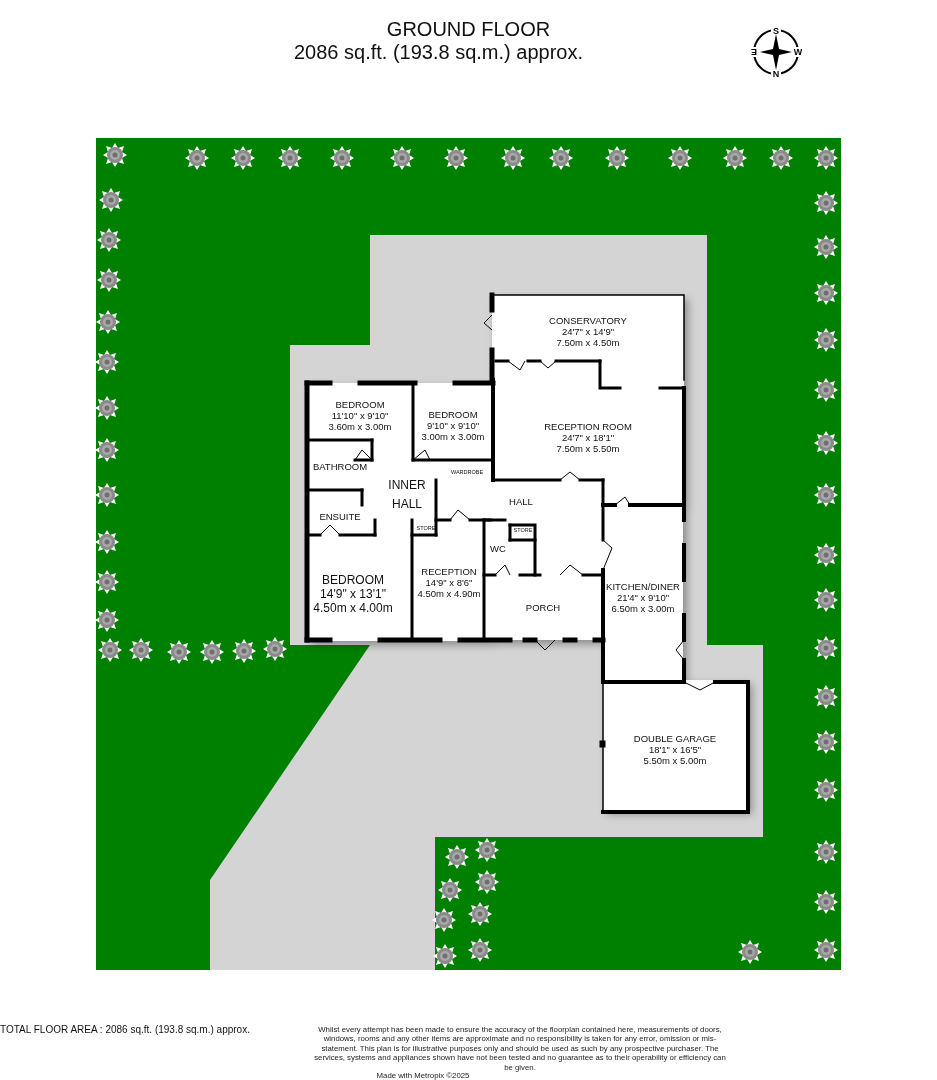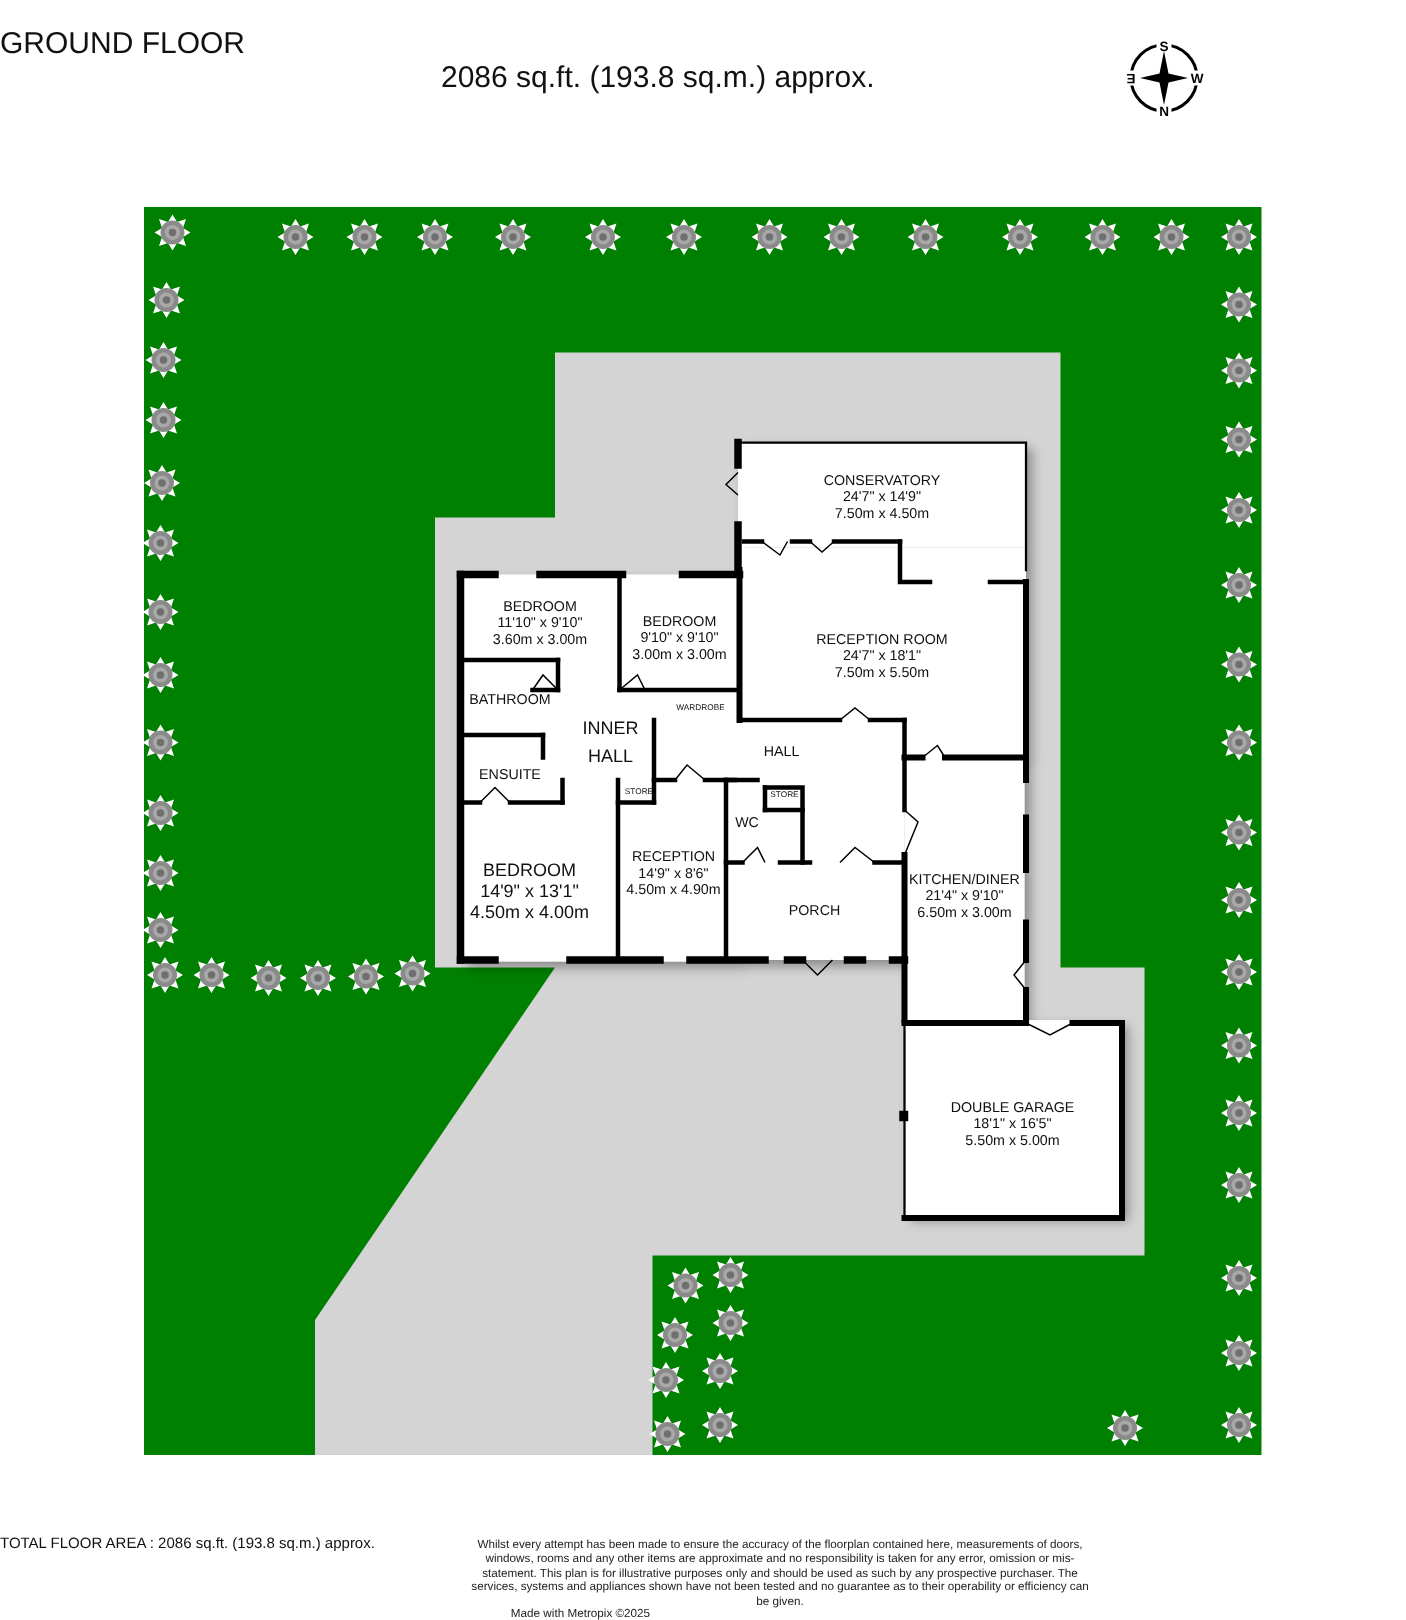--- a/index.html
+++ b/index.html
@@ -1,28 +1,28 @@
 <!DOCTYPE html>
 <html><head>
 <meta charset="utf-8">
 <style>
   html,body{margin:0;padding:0;background:#fff;}
   body{width:937px;height:1080px;position:relative;overflow:hidden;font-family:"Liberation Sans",sans-serif;color:#111;}
   .abs{position:absolute;}
-  .title{left:0;width:937px;top:18px;font-size:20px;line-height:22px;}
+  .title{left:0;width:937px;top:18px;text-align:center;font-size:20px;line-height:22px;}
   .subtitle{left:0;width:877px;top:41px;text-align:center;font-size:20px;line-height:22px;}
   .compass{left:746px;top:20px;width:60px;height:64px;}
   .plan{left:0;top:0;width:937px;height:1000px;}
   .room-label{position:absolute;text-align:center;font-weight:normal;font-size:9.5px;line-height:11px;white-space:nowrap;transform:translateX(-50%);}
   .room-label.big{font-size:12px;line-height:14px;}
   .room-label.huge{font-size:12px;line-height:19px;}
   .room-label.tiny{font-size:5.5px;line-height:7px;}
   .footer-total{left:0;width:854px;top:1024px;text-align:left;font-size:10px;}
   .disclaimer{left:310px;width:420px;top:1025px;text-align:center;font-size:7.8px;line-height:9.4px;color:#222;}
-  .made{left:0;width:774px;top:1071px;text-align:center;font-size:7.8px;color:#222;}
+  .made{left:0;width:774px;top:1071px;text-align:center;font-size:7.8px;color:#222;padding-left:36px;}
 </style>
 </head>
 <body>
 
 <div class="abs title">GROUND FLOOR</div>
 <div class="abs subtitle">2086 sq.ft. (193.8 sq.m.) approx.</div>
 
 <svg class="abs compass" viewBox="0 0 60 64">
   <circle cx="30" cy="32" r="22" fill="none" stroke="#000" stroke-width="2"></circle>
   <rect x="25" y="6" width="10" height="10" fill="#fff"></rect>

